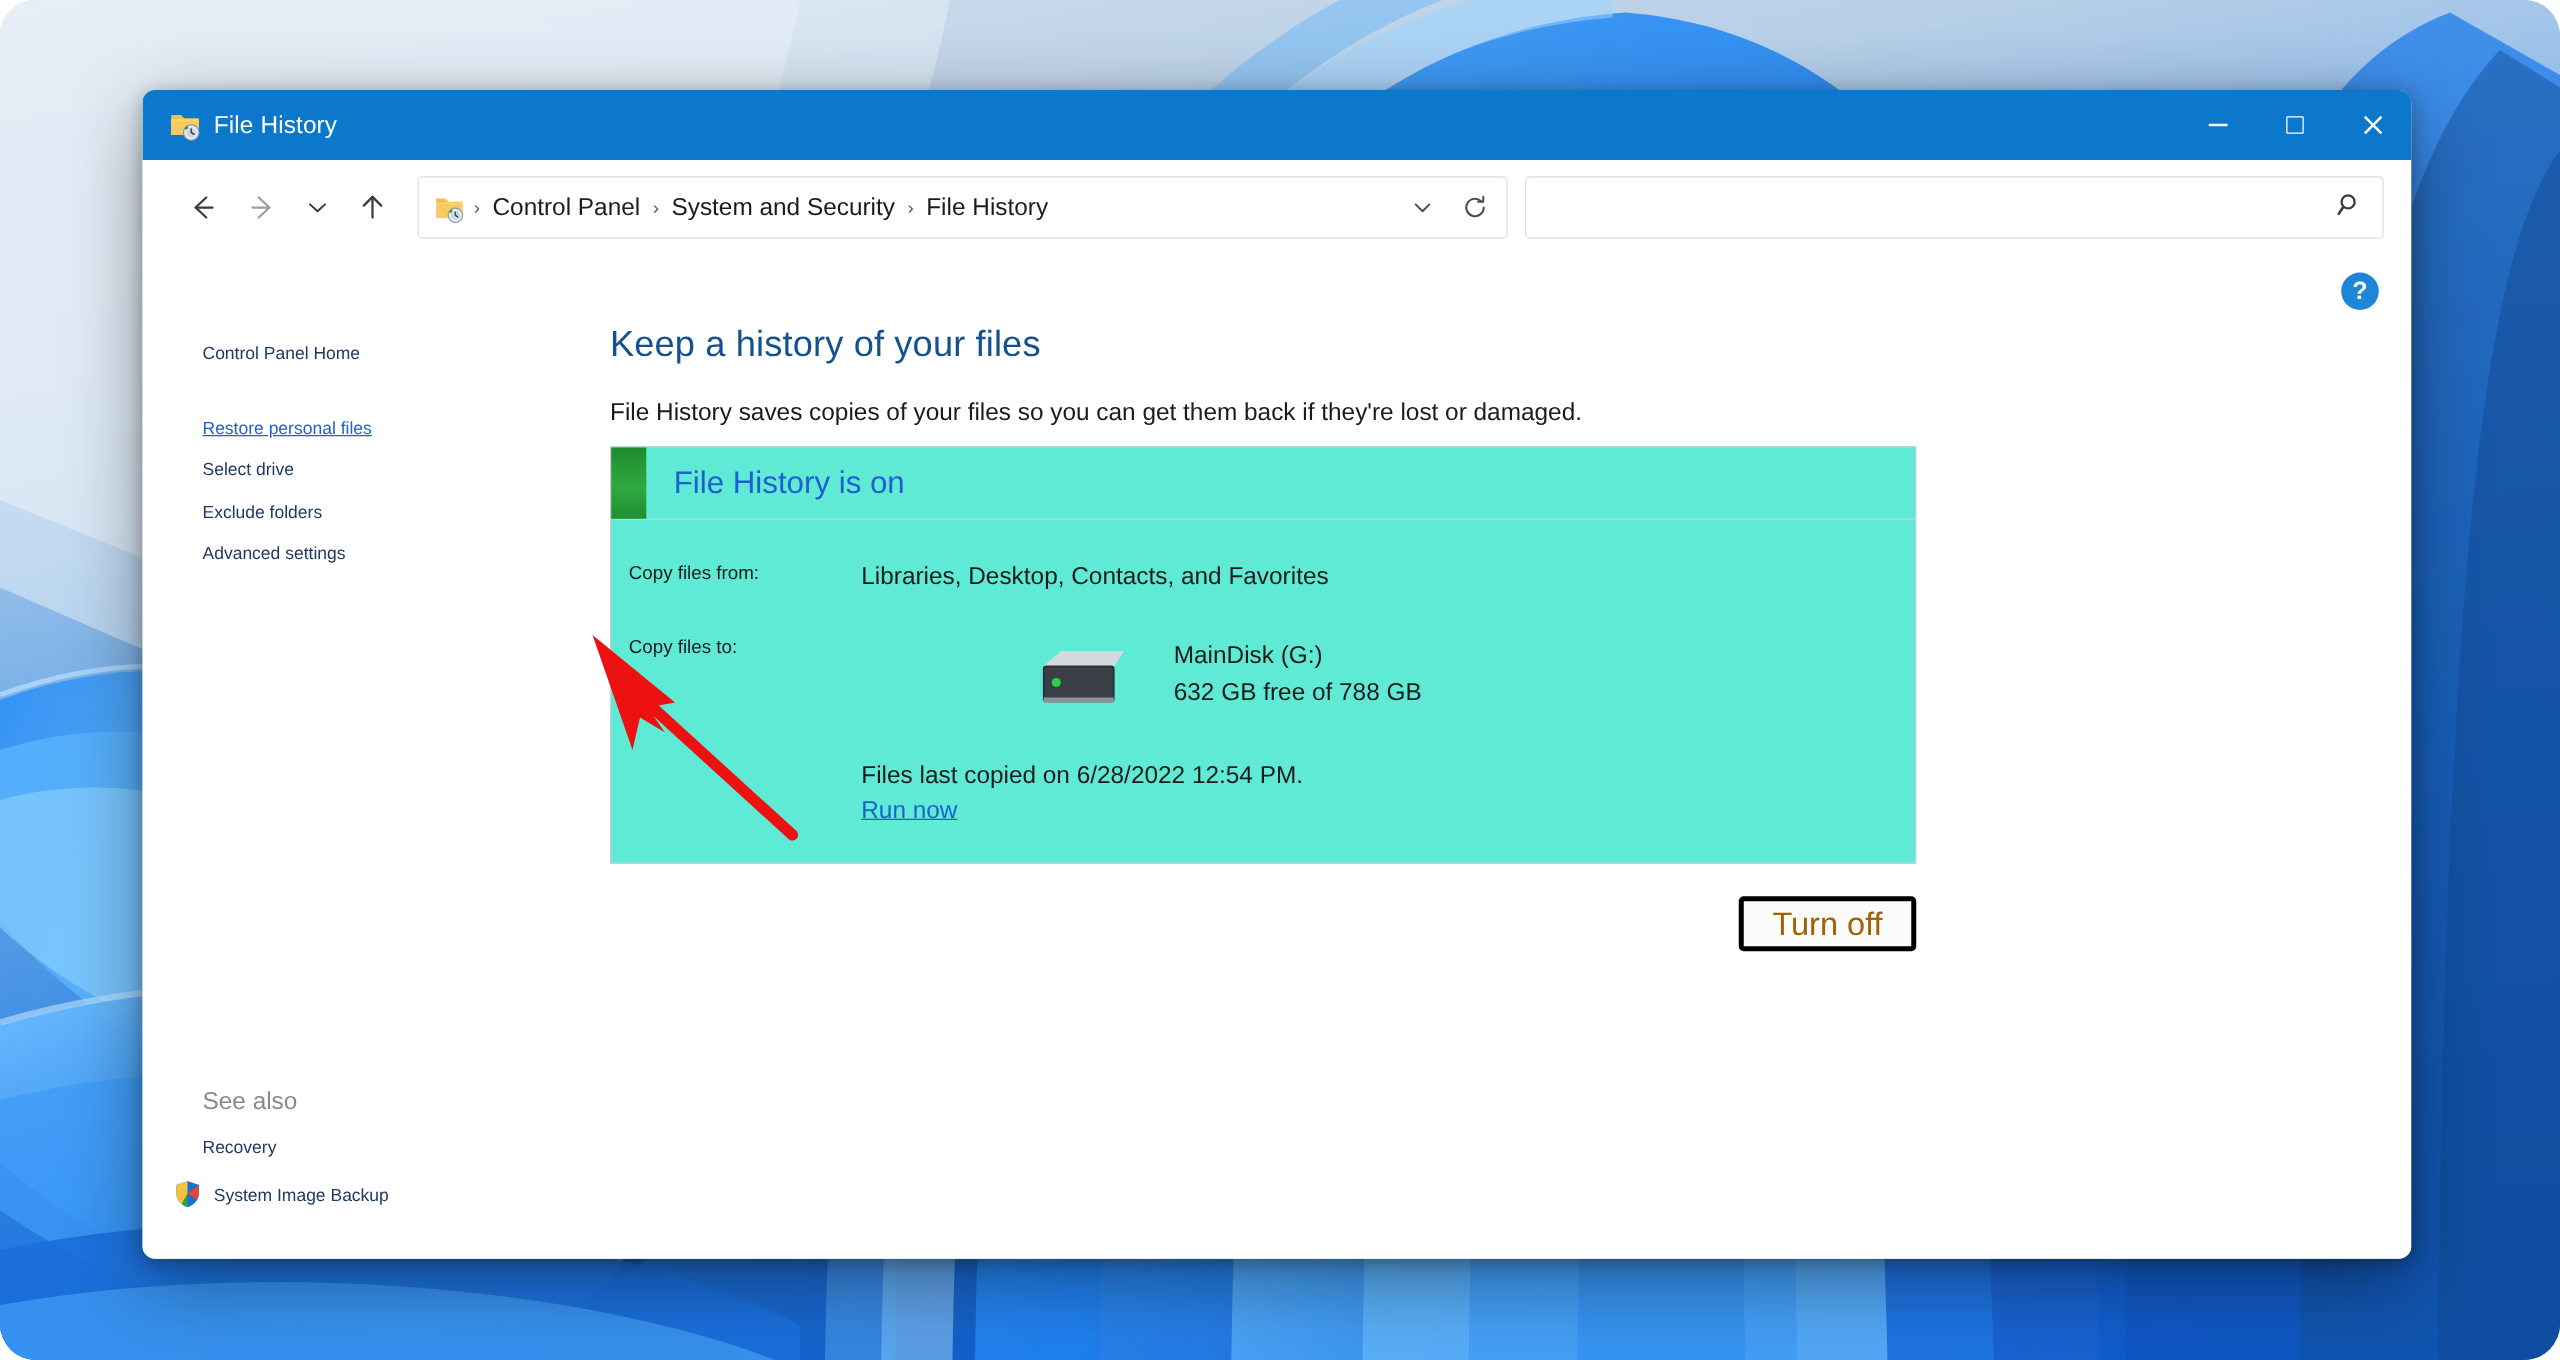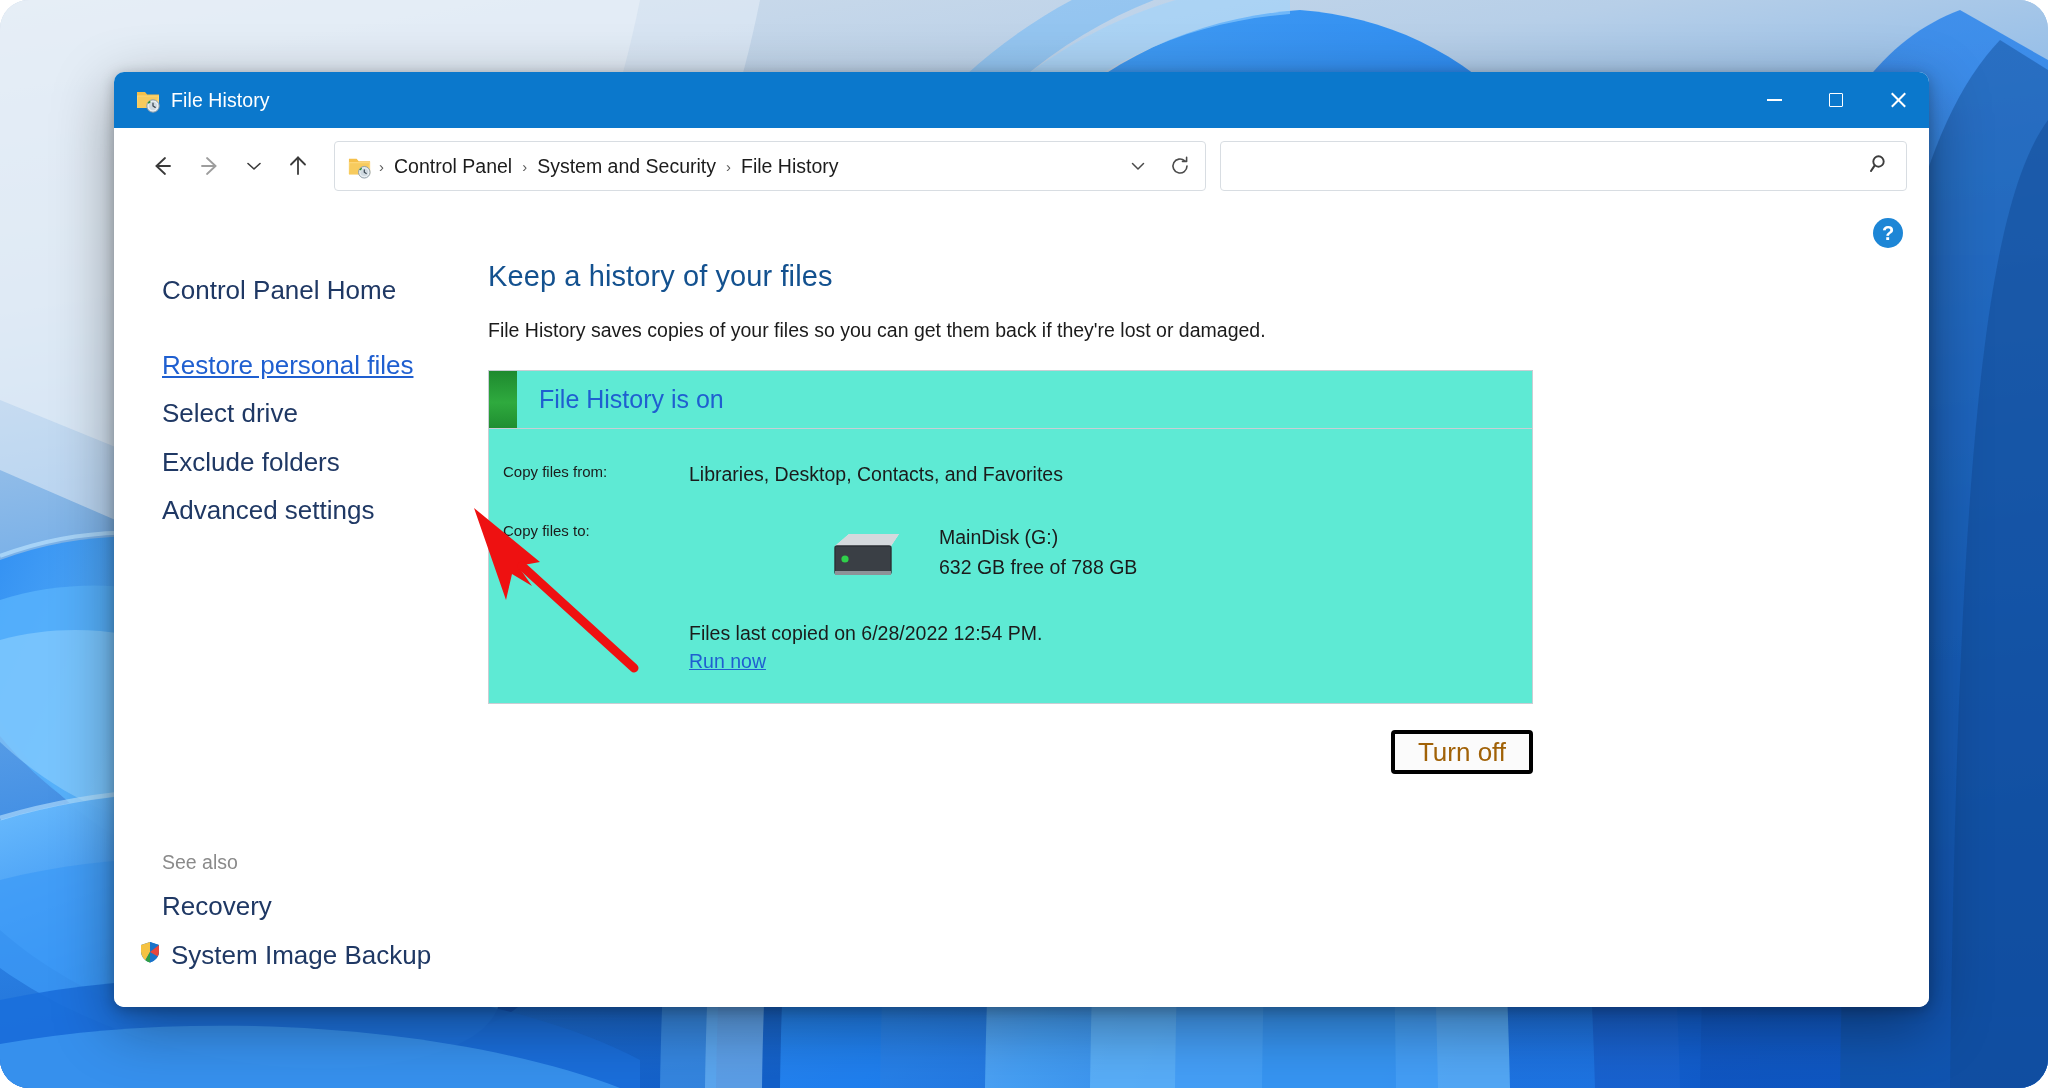--- a/index.html
+++ b/index.html
@@ -152,21 +152,21 @@
 
   .sidebar {
     width: 352px;
     flex: 0 0 auto;
     padding: 62px 0 0 0;
     display: flex;
     flex-direction: column;
     position: relative;
   }
   .side-link {
-    font-size: 26px;
+    font-size: 14px;
     color: #1f3864;
     padding: 8px 0 8px 48px;
     line-height: 1.25;
     white-space: nowrap;
   }
   .side-link.home { color: #1f3864; margin-bottom: 26px; }
   .side-link.active { color: #1f5fd0; text-decoration: underline; }
   .side-spacer { flex: 1 1 auto; }
   .see-also {
     font-size: 19.5px;
@@ -188,21 +188,21 @@
   .page-title {
     font-size: 29px;
     color: #13518f;
     font-weight: normal;
     margin-bottom: 26px;
     letter-spacing: .1px;
   }
   .page-desc {
     font-size: 19.5px;
     color: #1b1b1b;
-    margin-bottom: 28px;
+    margin-bottom: 15px;
   }
 
   .status-panel {
     width: 1045px;
     border: 1px solid #c9ced4;
     background: #5eead4;
   }
   .status-head {
     display: flex;
     align-items: stretch;

